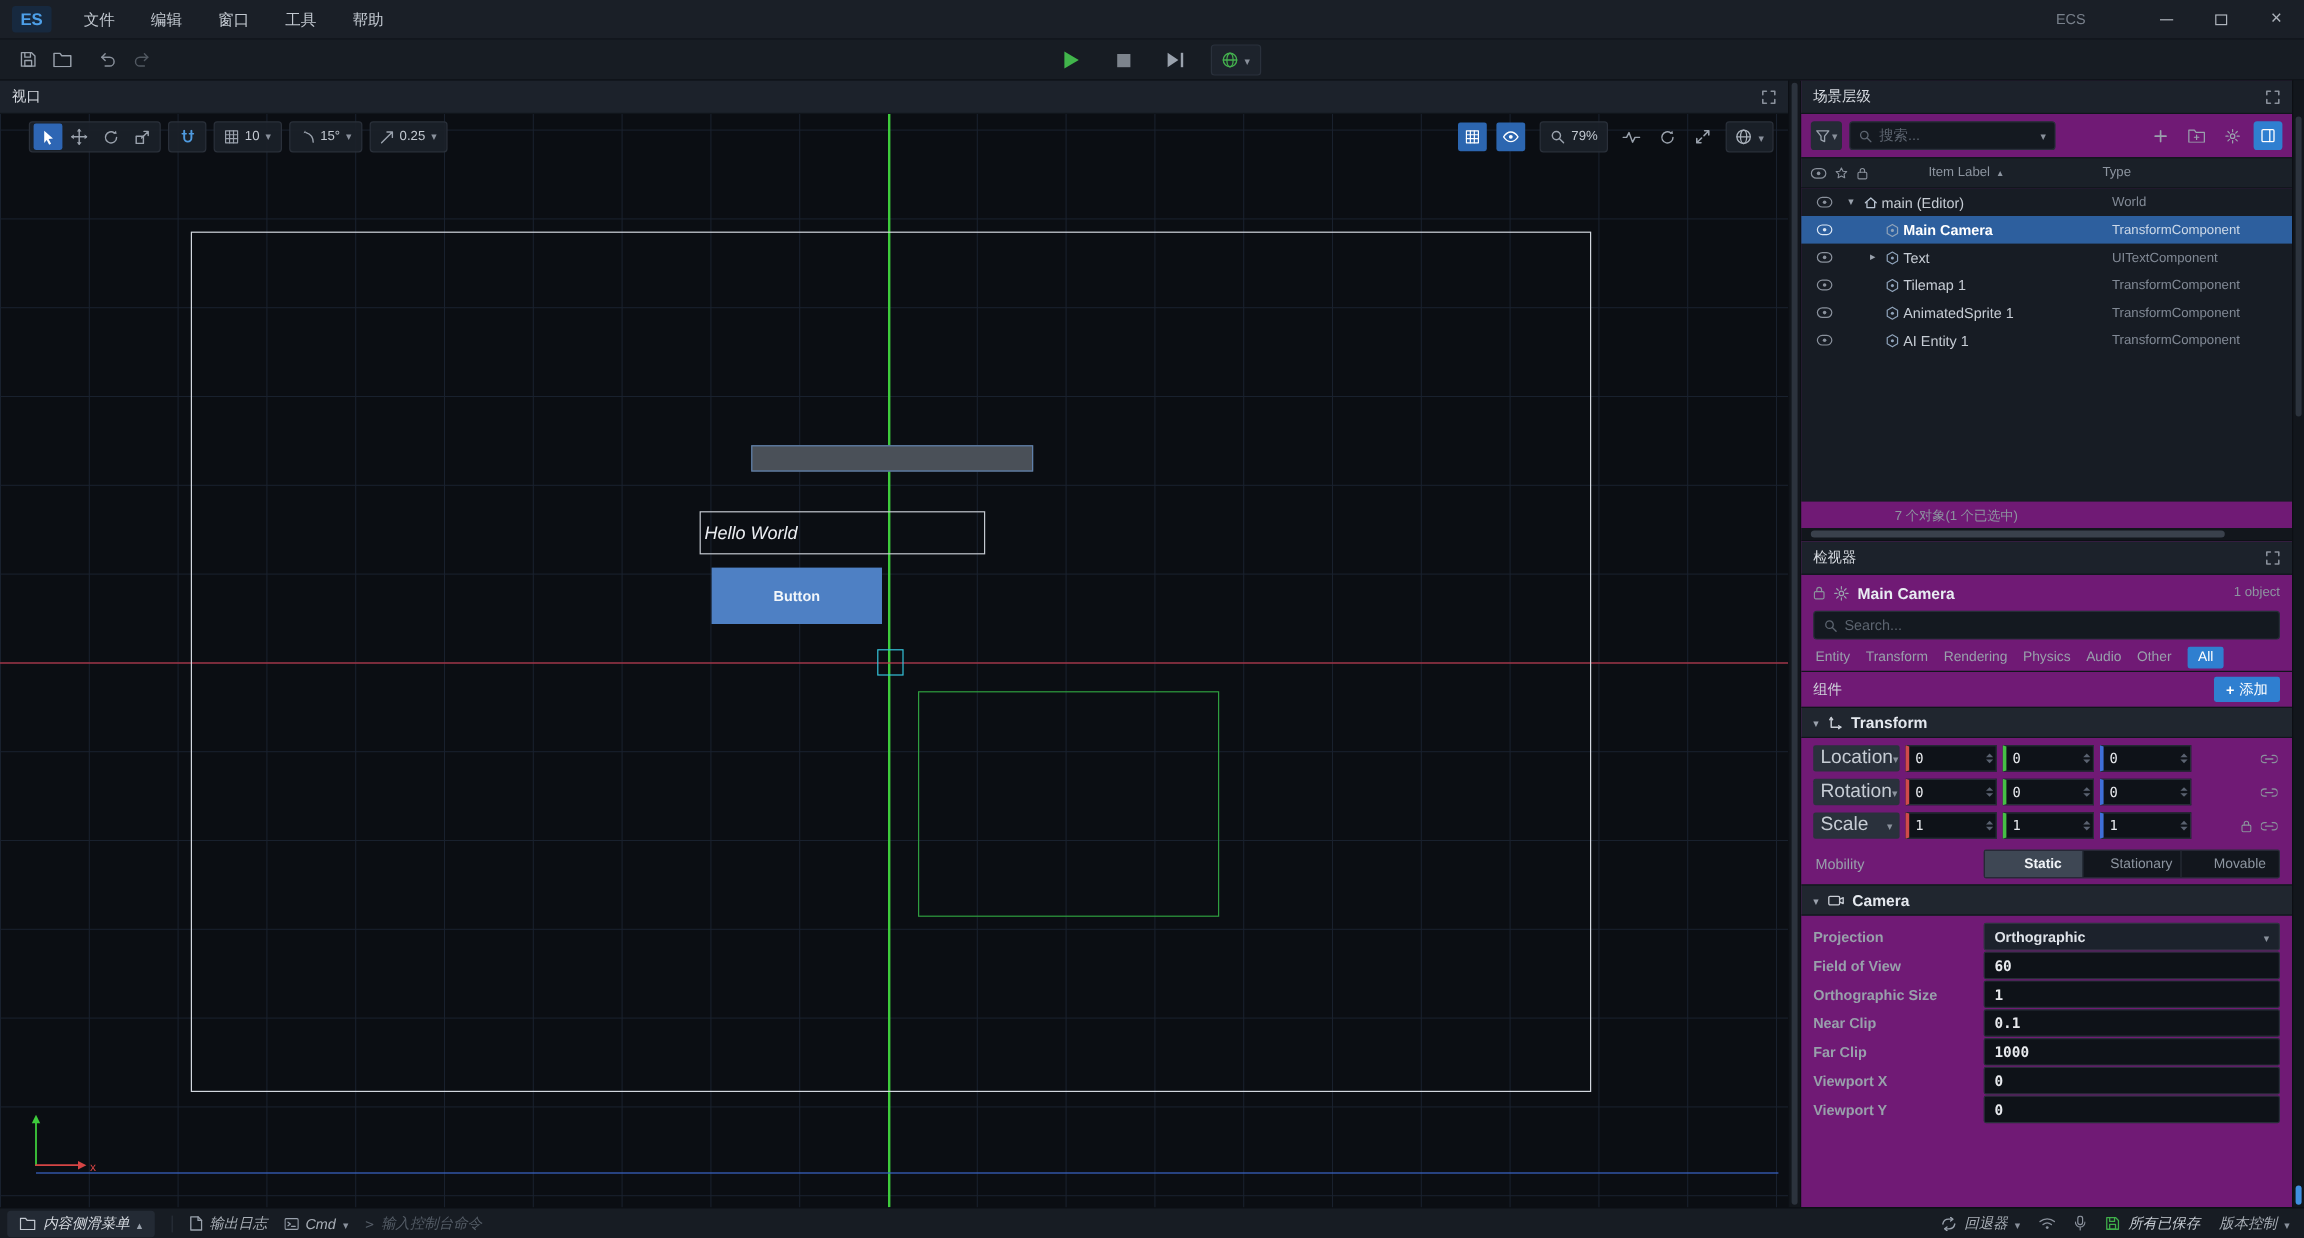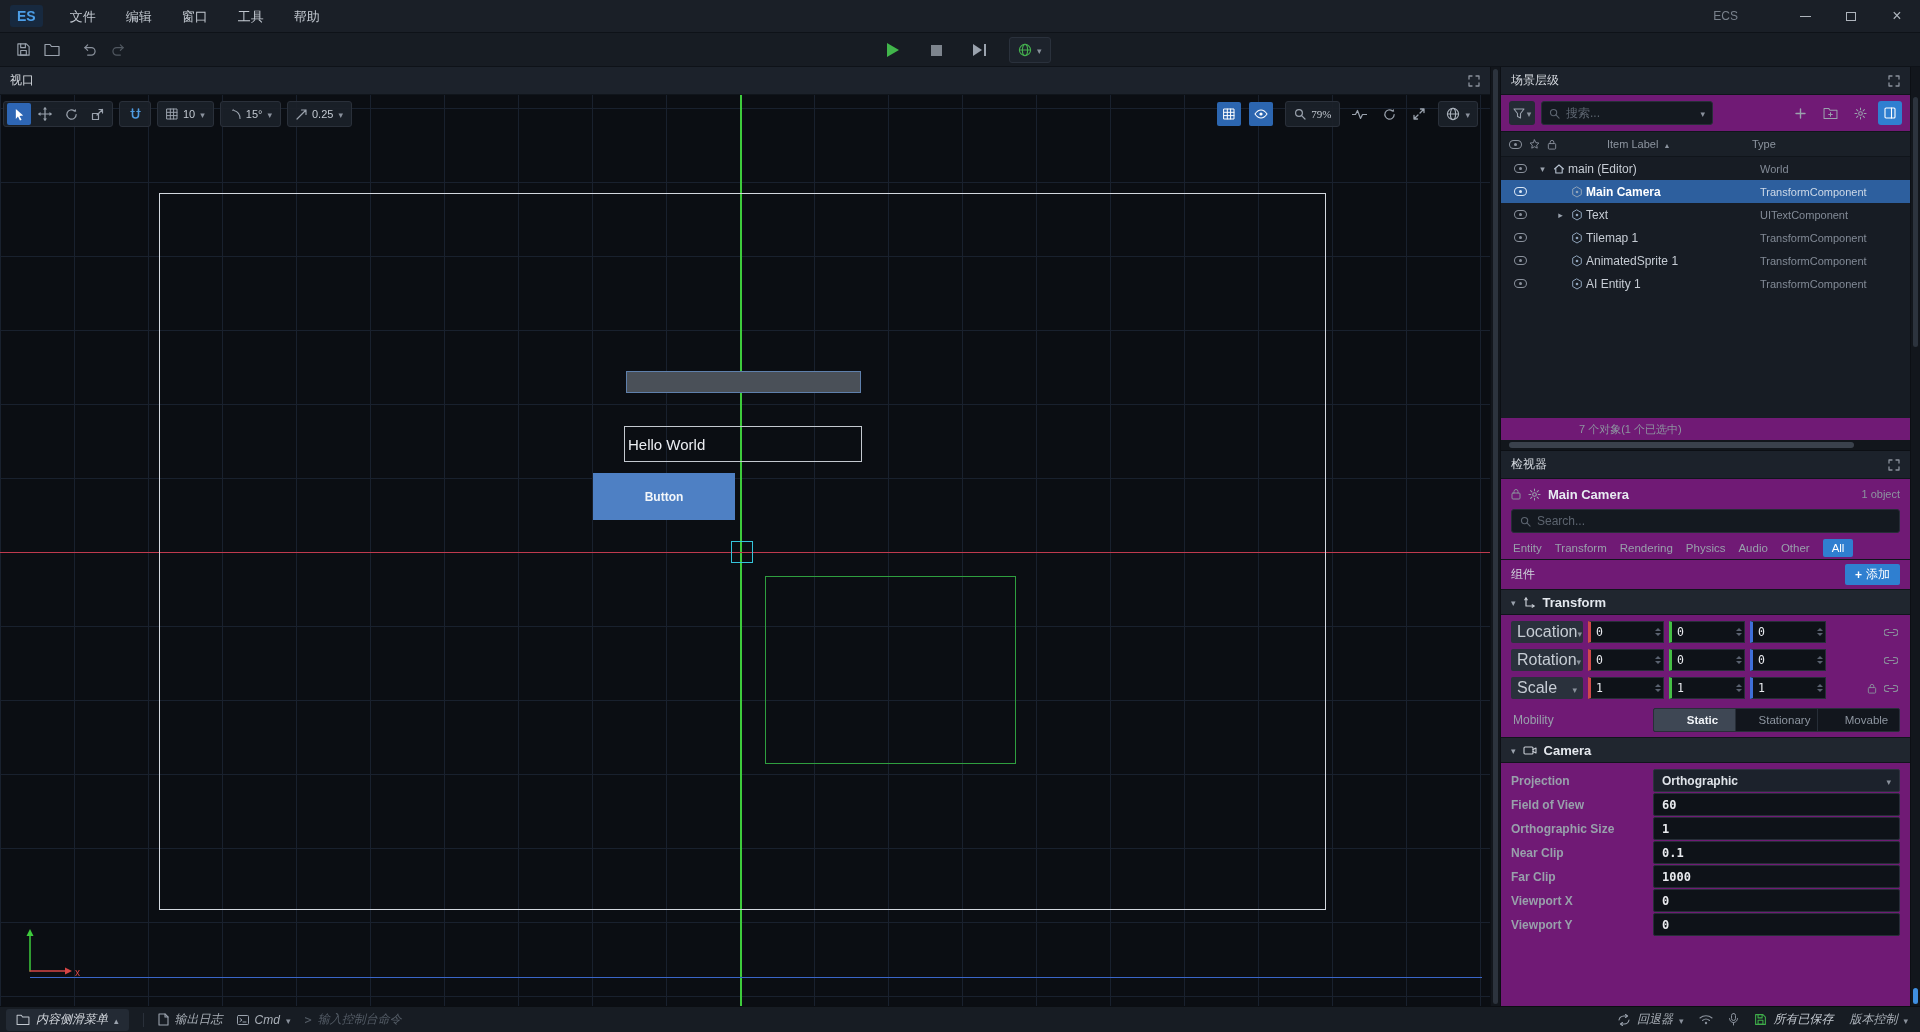--- a/index.html
+++ b/index.html
@@ -49,30 +49,30 @@
   .canvas { position:relative; flex:1; background-color:#0b0e13; overflow:hidden;
     background-image:linear-gradient(to right,#19212e 1px,transparent 1px),
                      linear-gradient(to bottom,#19212e 1px,transparent 1px);
     background-size:74px 74px; background-position:0px 13px; }
   .scene-abs { position:absolute; }
   .white-rect { left:159px; top:98px; width:1167px; height:717px; border:1px solid #d3d8df; }
   .green-vline { left:740px; top:0; width:2px; height:100%; background:#3ecb3c; }
   .red-hline { left:0; top:457px; width:100%; height:1px; background:#bf3a4e; }
   .blue-hline { left:30px; top:882px; width:1452px; height:1px; background:#3a66c9; }
   .slider-bar { left:626px; top:276px; width:235px; height:22px; background:#4a5058; border:1px solid #5f80ac; }
-  .text-box { left:624px; top:331px; width:238px; height:36px; border:1px solid #c4c9d0;
-    display:flex; align-items:center; padding-left:3px; font-size:15px; color:#eceef2; }
+  .text-box { left:583px; top:331px; width:238px; height:36px; border:1px solid #c4c9d0;
+    display:flex; align-items:center; padding-left:3px; font-size:15px; color:#eceef2;font-style:italic; }
   .ui-button { left:593px; top:378px; width:142px; height:47px; background:#4e80c4;
     display:flex; align-items:center; justify-content:center; font-size:12px; font-weight:bold; color:#f2f6fa; }
   .cyan-square { left:731px; top:446px; width:22px; height:22px; border:1px solid #35c4da; }
   .green-rect { left:765px; top:481px; width:251px; height:188px; border:1px solid #2f9e3f; }
   .gizmo { left:22px; top:832px; }
 
   
-  .vtb { position:absolute; top:6px; left:3px; display:flex; gap:6px; align-items:center; z-index:5; }
+  .vtb { position:absolute; top:6px; left:24px; display:flex; gap:6px; align-items:center; z-index:5; }
   .vtb-chip { display:flex; align-items:center; height:26px; background:rgba(27,33,41,.92);
     border:1px solid #2a303a; border-radius:3px; padding:0 3px; gap:2px; }
   .vtb-chip.lbl { padding:0 8px; gap:5px; font-size:11px; color:#c2c8d0; }
   .vtb-btn { width:24px; height:22px; display:flex; align-items:center; justify-content:center; border-radius:2px; }
   .vtb-btn.active { background:#2e66b4; }
   .vtb-right { position:absolute; top:6px; right:12px; display:flex; gap:8px; align-items:center; z-index:5; }
   .sq-blue { width:24px; height:24px; background:#2c66b0; border-radius:2px;
     display:flex; align-items:center; justify-content:center; }
   .flat-ic { width:22px; height:22px; display:flex; align-items:center; justify-content:center; }
   .zoom-chip { font-size:11px; color:#c2c8d0; }
@@ -354,21 +354,21 @@
                 <rect x="1" y="1" width="10" height="10"></rect>
                 <path d="M1 4.3h10M1 7.6h10M4.3 1v10M7.6 1v10"></path>
               </svg>
           </span>
           <span class="sq-blue">
             <svg width="14" height="10" viewBox="0 0 14 10" fill="none" stroke="#ffffff" stroke-width="1.1">
                 <path d="M1 5c2-3 4-4 6-4s4 1 6 4c-2 3-4 4-6 4S3 8 1 5z"></path>
                 <circle cx="7" cy="5" r="1.6" fill="#ffffff" stroke="none"></circle>
               </svg>
           </span>
-          <div class="vtb-chip lbl zoom-chip" style="margin-left:4px;font-family:Liberation Serif, serif;">
+          <div class="vtb-chip lbl zoom-chip" style="margin-left:4px;">
             <svg width="12" height="12" viewBox="0 0 12 12" fill="none" stroke="#9aa2ad" stroke-width="1.2">
                 <circle cx="5" cy="5" r="3.4"></circle>
                 <path d="M7.6 7.6L11 11"></path>
               </svg>
             <span>79%</span>
           </div>
           <span class="flat-ic">
             <svg width="15" height="11" viewBox="0 0 15 11" fill="none" stroke="#9aa2ad" stroke-width="1.2">
                 <path d="M0.5 5.5h3l2-4 3 8 2-4h4"></path>
               </svg>

